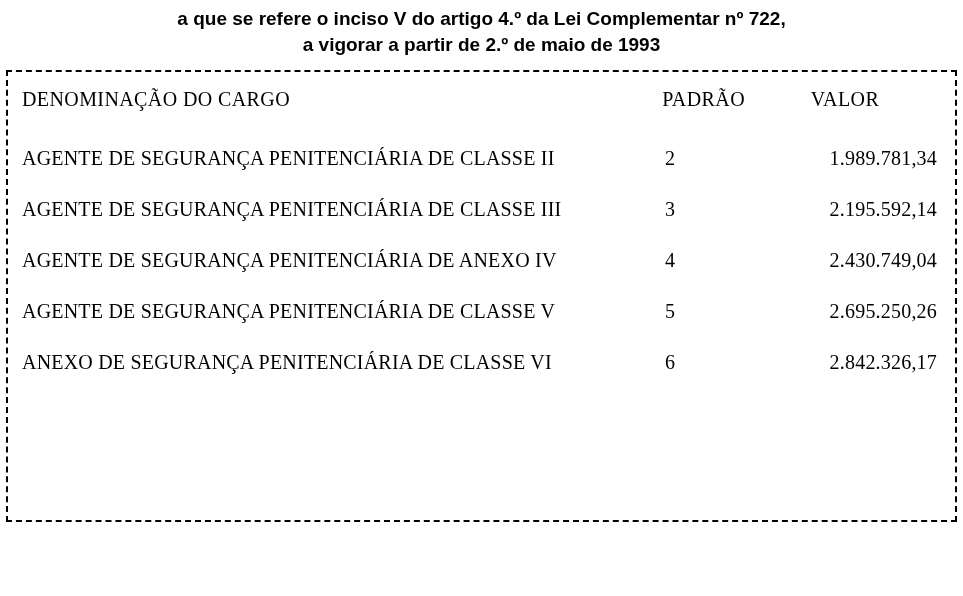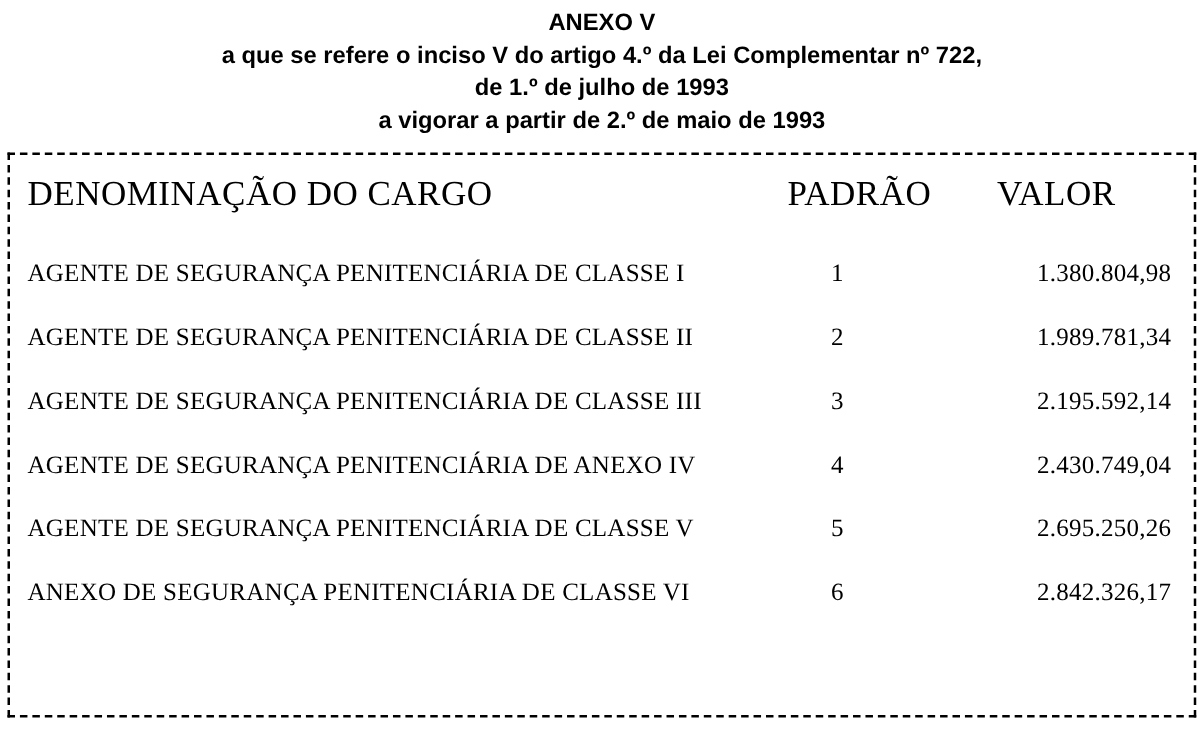--- a/index.html
+++ b/index.html
@@ -40,21 +40,21 @@
     padding: 0;
   }
   table.anexo {
     width: 100%;
     border-collapse: collapse;
     font-family: "Liberation Serif", serif;
     font-size: 20px;
   }
   table.anexo th {
     font-weight: normal;
-    font-size: 28px;
+    font-size: 20px;
     letter-spacing: 0.4px;
     padding: 16px 0 22px 0;
     text-align: left;
     white-space: nowrap;
   }
   table.anexo th.col-cargo {
     padding-left: 14px;
   }
   table.anexo th.col-padrao {
     text-align: right;
@@ -82,41 +82,34 @@
     text-align: right;
     padding-right: 18px;
   }
 </style>
 </head>
 <body>
 
 <div class="page">
 
   <div class="header">
-    <span class="line">ANEXO V</span>
     <span class="line">a que se refere o inciso V do artigo 4.º da Lei Complementar nº 722,</span>
-    <span class="line">de 1.º de julho de 1993</span>
     <span class="line">a vigorar a partir de 2.º de maio de 1993</span>
   </div>
 
   <div class="table-wrap">
     <table class="anexo">
       <thead>
         <tr>
           <th class="col-cargo">DENOMINAÇÃO DO CARGO</th>
           <th class="col-padrao">PADRÃO</th>
           <th class="col-valor">VALOR</th>
         </tr>
       </thead>
       <tbody>
-        <tr>
-          <td class="cargo">AGENTE DE SEGURANÇA PENITENCIÁRIA DE CLASSE I</td>
-          <td class="padrao">1</td>
-          <td class="valor">1.380.804,98</td>
-        </tr>
         <tr>
           <td class="cargo">AGENTE DE SEGURANÇA PENITENCIÁRIA DE CLASSE II</td>
           <td class="padrao">2</td>
           <td class="valor">1.989.781,34</td>
         </tr>
         <tr>
           <td class="cargo">AGENTE DE SEGURANÇA PENITENCIÁRIA DE CLASSE III</td>
           <td class="padrao">3</td>
           <td class="valor">2.195.592,14</td>
         </tr>

